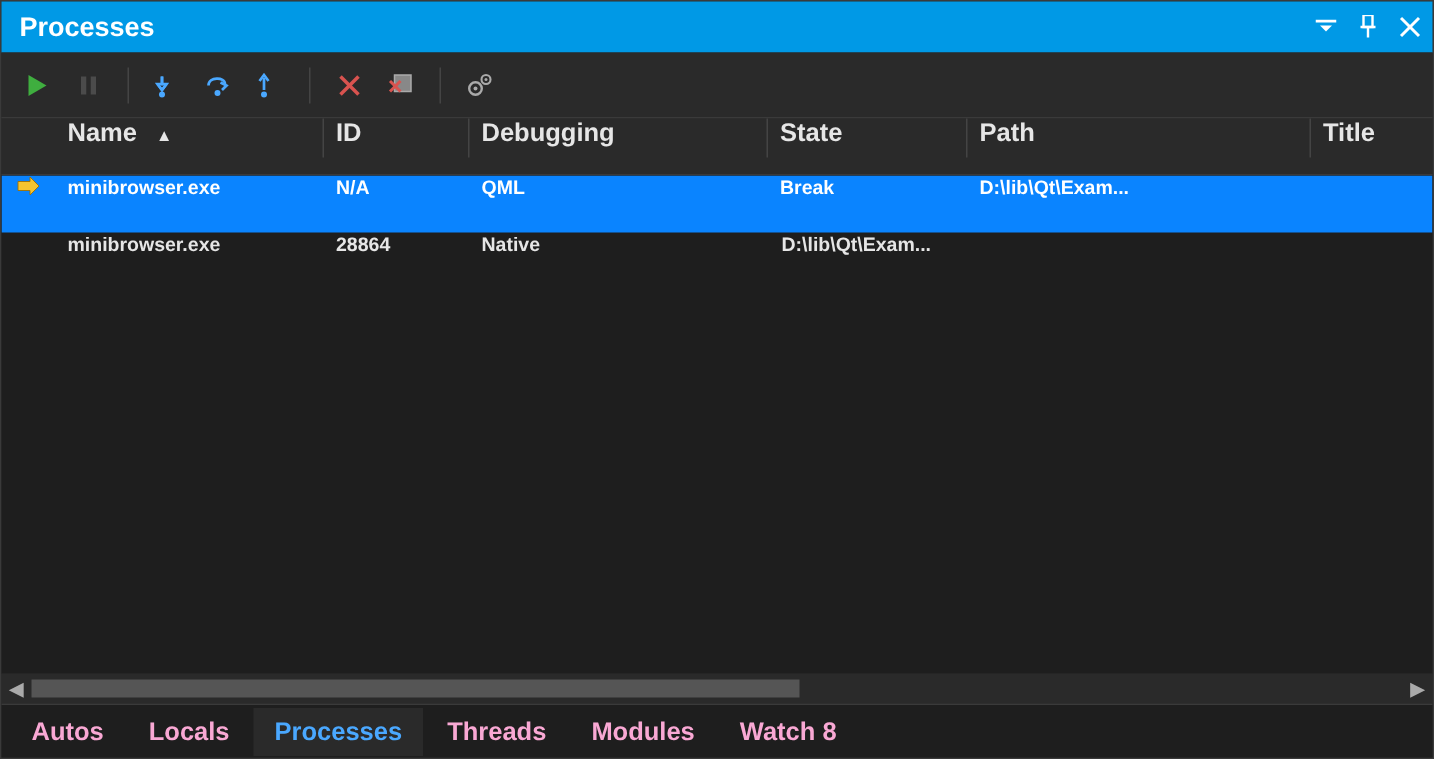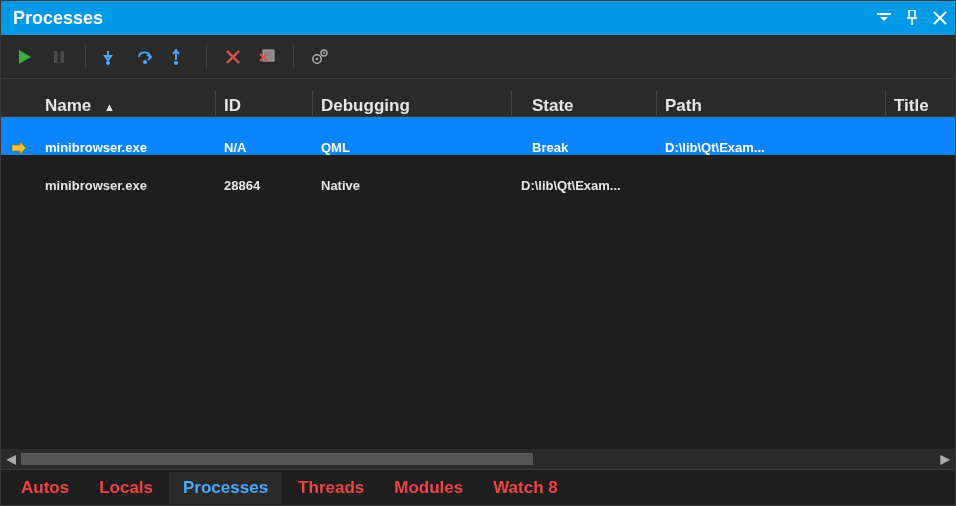--- a/index.html
+++ b/index.html
@@ -52,43 +52,43 @@
       height: 28px;
       display: flex;
       align-items: center;
       justify-content: center;
       cursor: pointer;
       color: #ccc;
     }
     .tb-btn.disabled { opacity: 0.35; cursor: default; }
     .header-row, .data-row {
       display: flex;
-      align-items: flex-end;
+      align-items: flex-start;
       height: 38px;
     }
     .header-row {
       background: #2a2a2a;
       border-bottom: 1px solid #3a3a3a;
       color: #e6e6e6;
       font-size: 17px;
     }
     .gutter {
       width: 36px;
       flex: 0 0 36px;
       display: flex;
       align-items: center;
       justify-content: center;
     }
     .col { padding: 0 8px; overflow: hidden; white-space: nowrap; text-overflow: ellipsis; }
     .col-name { flex: 0 0 178px; }
     .col-id { flex: 0 0 96px; }
     .col-debugging { flex: 0 0 198px; }
-    .col-state { flex: 0 0 132px; margin-left: 12px; }
+    .col-state { flex: 0 0 132px; }
     .col-path { flex: 0 0 228px; }
-    .col-title { flex: 1 1 40px; margin-top: 17px; }
+    .col-title { flex: 1 1 40px; }
     .hdr-sep {
       width: 1px;
       background: #444;
       height: 26px;
       flex: 0 0 1px;
     }
     .sort-arrow { margin-left: 8px; font-size: 11px; }
     .rows-area {
       flex: 1;
       background: #1e1e1e;
@@ -132,21 +132,21 @@
       background: #1e1e1e;
       height: 36px;
       display: flex;
       align-items: center;
       padding: 0 6px;
       gap: 2px;
       border-top: 1px solid #3a3a3a;
     }
     .bt-tab {
       padding: 6px 14px;
-      color: #ef4444;
+      color: #f9a8d4;
       cursor: pointer;
       font-size: 17px;
     }
     .bt-tab.active {
       background: #2a2a2a;
       color: #4aa8ff;
     }
     svg { display: block; }
   </style>
 </head>

